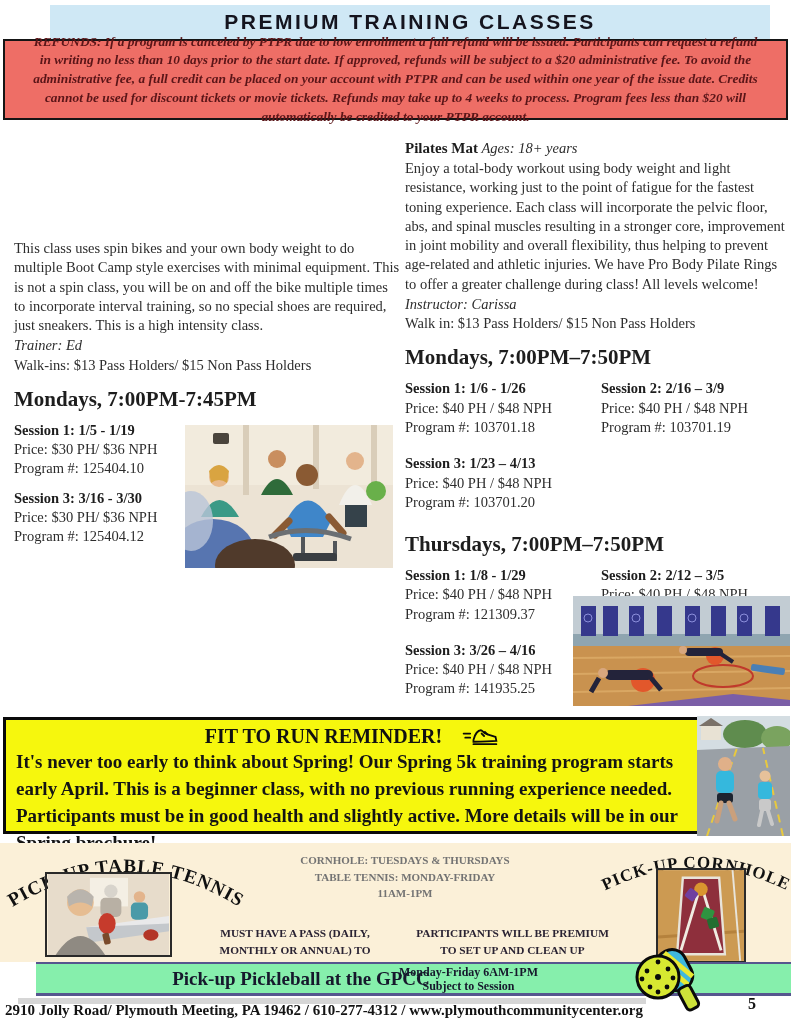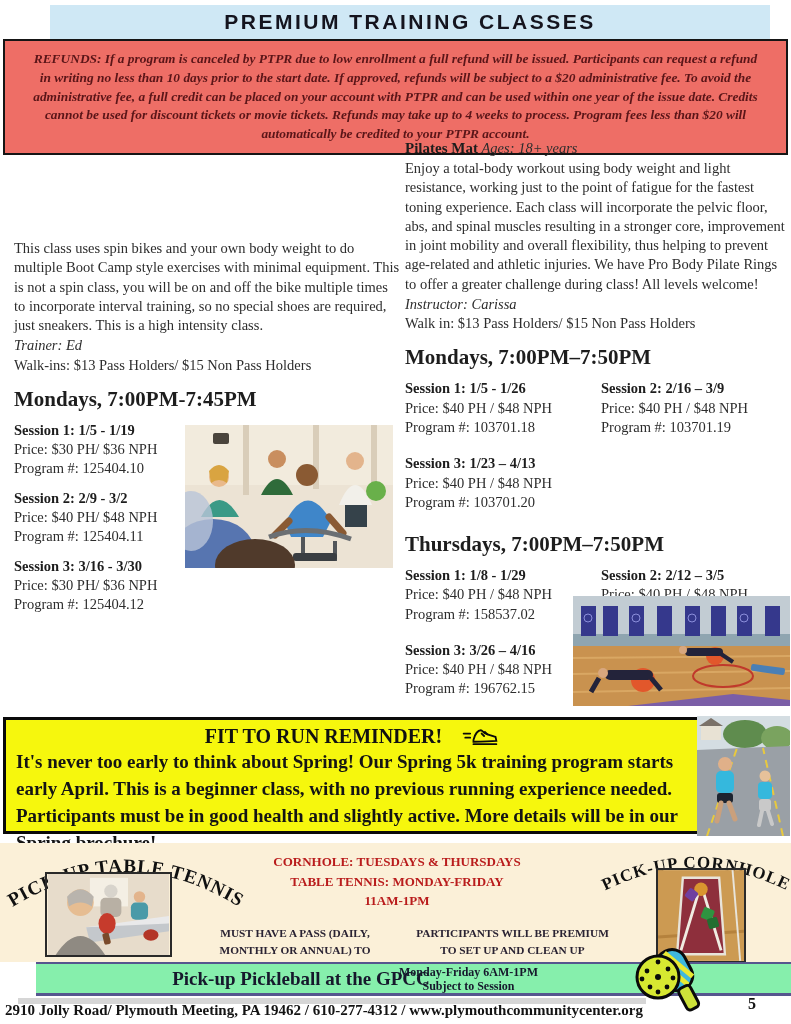--- a/index.html
+++ b/index.html
@@ -12,21 +12,21 @@
   .header-bar {
     position:absolute; left:50px; top:5px; width:720px; height:34px;
     background:#cfe8f5; display:flex; align-items:center; justify-content:center;text-align:right;
   }
   .header-bar .title {
     font-family:"Liberation Sans", sans-serif; font-weight:800; font-size:21px;
     letter-spacing:2.5px; color:#14141e;
   }
   
   .refund-box {
-    position:absolute; left:3px; top:39px; width:785px; height:116px;
+    position:absolute; left:3px; top:39px; width:785px; height:81px;
     background:#ee6e66; border:2px solid #151515; color:#5a1518;
     font-weight:700; font-style:italic; font-size:13.4px; line-height:1.4;
     text-align:center; padding:4px 26px; display:flex; align-items:center;
   }
   
   .col { position:absolute; font-size:14.5px; line-height:1.33; color:#2d2d2d; }
   .col-left  { left:14px;  top:239px; width:388px; }
   .col-right { left:405px; top:139px; width:384px; }
   .class-title { font-weight:700; font-size:15px; color:#1d1d1d; }
   .ages { font-style:italic; font-weight:400; }
@@ -49,22 +49,22 @@
   }
   .fit-title-row { text-align:center; font-weight:700; font-size:20px; color:#111;
     display:flex; align-items:center; justify-content:center; gap:20px; }
   .fit-body { font-weight:700; font-size:19px; line-height:1.42; color:#141414; margin-top:0; }
   .fit-trainer { font-weight:700; font-style:italic; font-size:13.6px; color:#141414; }
   
   .pickup-section { position:absolute; left:0; top:843px; width:791px; height:119px; background:#fbf0d8; }
   .arch-svg { position:absolute; overflow:visible; }
   .arch-text { font-family:"Liberation Serif", serif; font-weight:700; fill:#101010; letter-spacing:1px; }
   .pickup-center {
-    position:absolute; left:227px; top:9px; width:340px; text-align:center;
-    font-weight:700; font-size:13px; line-height:1.5; color:#b91c1c;
+    position:absolute; left:235px; top:9px; width:340px; text-align:center;
+    font-weight:700; font-size:11px; line-height:1.5; color:#737373;
   }
   .pickup-note {
     position:absolute; font-weight:700; font-size:11.3px; line-height:1.5;
     text-align:center; color:#2a2333;
   }
   .note-left  { left:190px; top:82px; width:210px; }
   .note-right { left:410px; top:82px; width:205px; }
   
   .pickleball-bar {
     position:absolute; left:0; top:962px; width:791px; height:34px;
@@ -103,25 +103,20 @@
   <div class="col col-left">
     <div class="desc">This class uses spin bikes and your own body weight to do multiple Boot Camp style exercises with minimal equipment. This is not a spin class, you will be on and off the bike multiple times to incorporate interval training, so no special shoes are required, just sneakers. This is a high intensity class.</div>
     <div class="italic-line">Trainer: Ed</div>
     <div>Walk-ins: $13 Pass Holders/ $15 Non Pass Holders</div>
     <div class="day-header">Mondays, 7:00PM-7:45PM</div>
     <div class="bike-sessions">
       <div class="session">
         <div class="s-name">Session 1: 1/5 - 1/19</div>
         <div>Price: $30 PH/ $36 NPH</div>
         <div>Program #: 125404.10</div>
-      </div>
-      <div class="session">
-        <div class="s-name">Session 2: 2/9 - 3/2</div>
-        <div>Price: $40 PH/ $48 NPH</div>
-        <div>Program #: 125404.11</div>
       </div>
       <div class="session">
         <div class="s-name">Session 3: 3/16 - 3/30</div>
         <div>Price: $30 PH/ $36 NPH</div>
         <div>Program #: 125404.12</div>
       </div>
     </div>
   </div>
 
   <svg class="photo" style="left:185px; top:425px;" width="208" height="143" viewBox="0 0 208 143">
@@ -162,21 +157,21 @@
       <span class="class-title">Pilates Mat</span>
       <span class="ages">Ages: 18+ years</span>
     </div>
     <div class="desc">Enjoy a total-body workout using body weight and light resistance, working just to the point of fatigue for the fastest toning experience. Each class will incorporate the pelvic floor, abs, and spinal muscles resulting in a stronger core, improvement in joint mobility and overall flexibility, thus helping to prevent age-related and athletic injuries. We have Pro Body Pilate Rings to offer a greater challenge during class! All levels welcome!</div>
     <div class="italic-line">Instructor: Carissa</div>
     <div>Walk in: $13 Pass Holders/ $15 Non Pass Holders</div>
 
     <div class="day-header">Mondays, 7:00PM–7:50PM</div>
     <div class="sessions-grid">
       <div class="session">
-        <div class="s-name">Session 1: 1/5 - 1/26</div>
+        <div class="s-name">Session 1: 1/6 - 1/26</div>
         <div>Price: $40 PH / $48 NPH</div>
         <div>Program #: 103701.18</div>
       </div>
       <div class="session">
         <div class="s-name">Session 2: 2/16 – 3/9</div>
         <div>Price: $40 PH / $48 NPH</div>
         <div>Program #: 103701.19</div>
       </div>
       <div class="session">
         <div class="s-name">Session 3: 1/23 – 4/13</div>
@@ -184,31 +179,31 @@
         <div>Program #: 103701.20</div>
       </div>
       <div></div>
     </div>
 
     <div class="day-header" style="margin-top:2px;">Thursdays, 7:00PM–7:50PM</div>
     <div class="sessions-grid">
       <div class="session">
         <div class="s-name">Session 1: 1/8 - 1/29</div>
         <div>Price: $40 PH / $48 NPH</div>
-        <div>Program #: 158537.02</div>
+        <div>Program #: 121309.37</div>
       </div>
       <div class="session">
         <div class="s-name">Session 2: 2/12 – 3/5</div>
         <div>Price: $40 PH / $48 NPH</div>
         <div>Program #: 103701.16</div>
       </div>
       <div class="session">
         <div class="s-name">Session 3: 3/26 – 4/16</div>
         <div>Price: $40 PH / $48 NPH</div>
-        <div>Program #: 196762.15</div>
+        <div>Program #: 141935.25</div>
       </div>
       <div></div>
     </div>
   </div>
 
   <svg class="photo" style="left:573px; top:596px;" width="217" height="110" viewBox="0 0 217 110">
     <rect width="217" height="110" fill="#c9924f"></rect>
     <rect x="0" y="0" width="217" height="38" fill="#c2ccd3"></rect>
     <rect x="0" y="38" width="217" height="12" fill="#8fa5b0"></rect>
     <g fill="#35388c">

